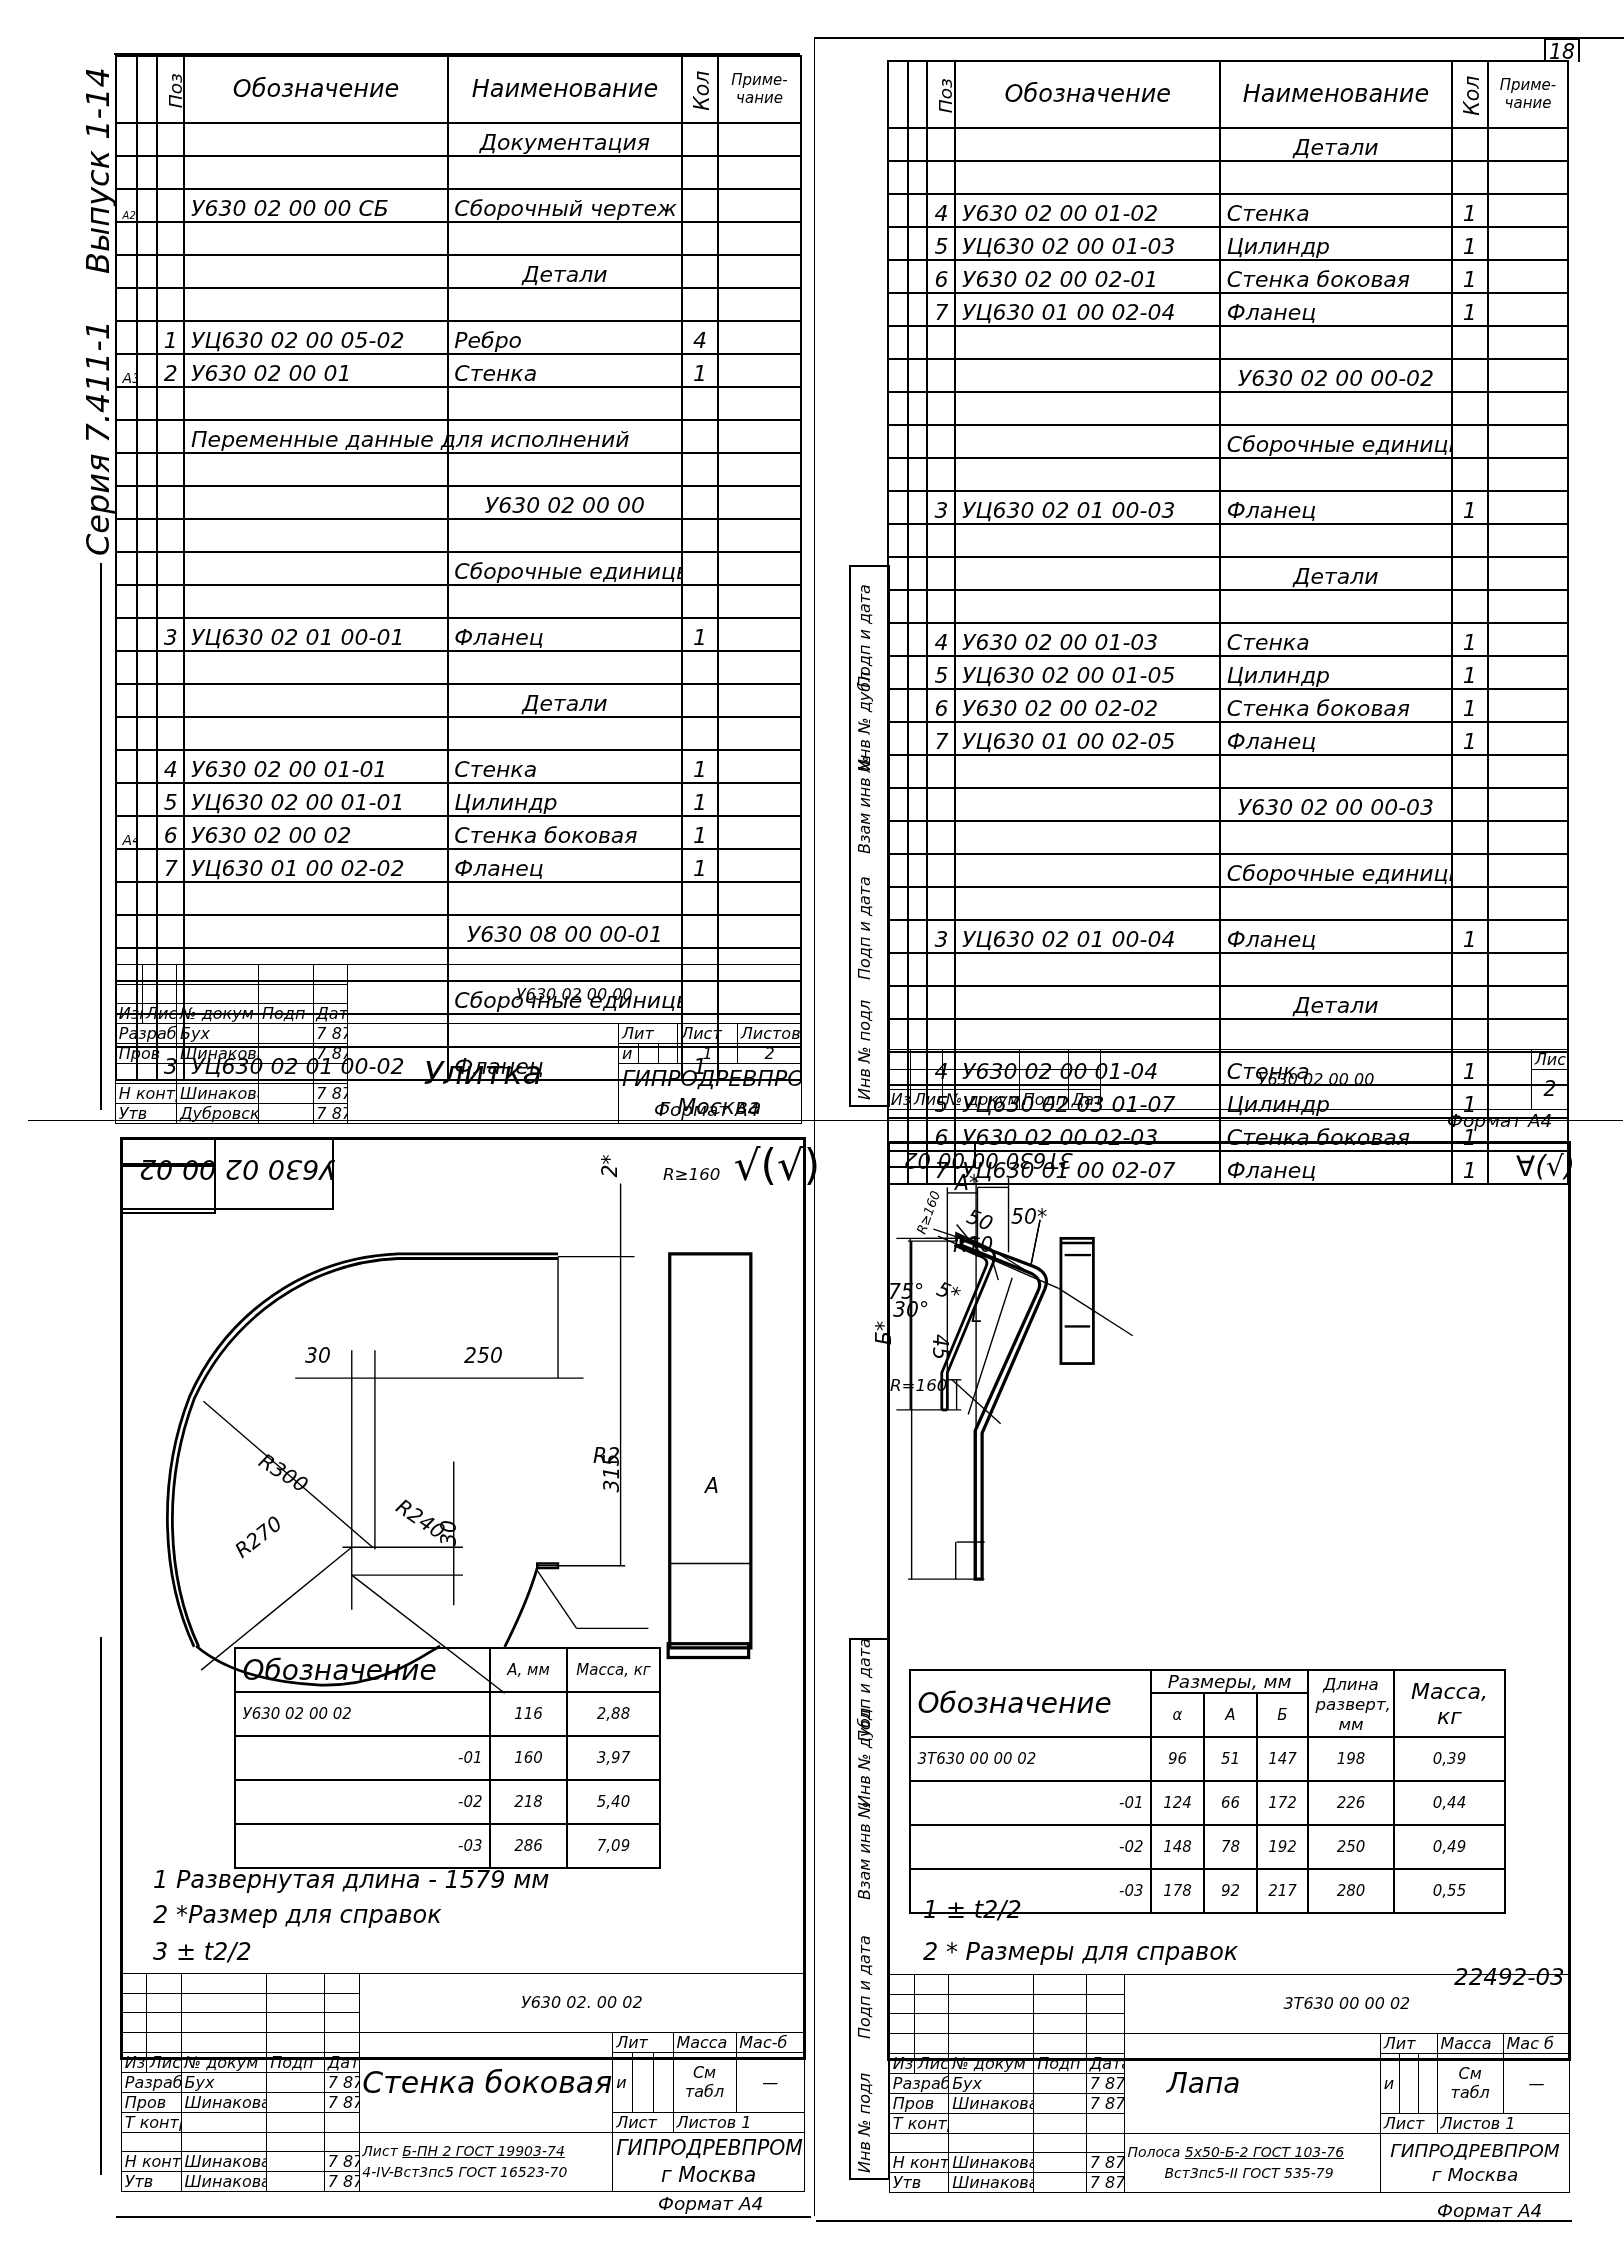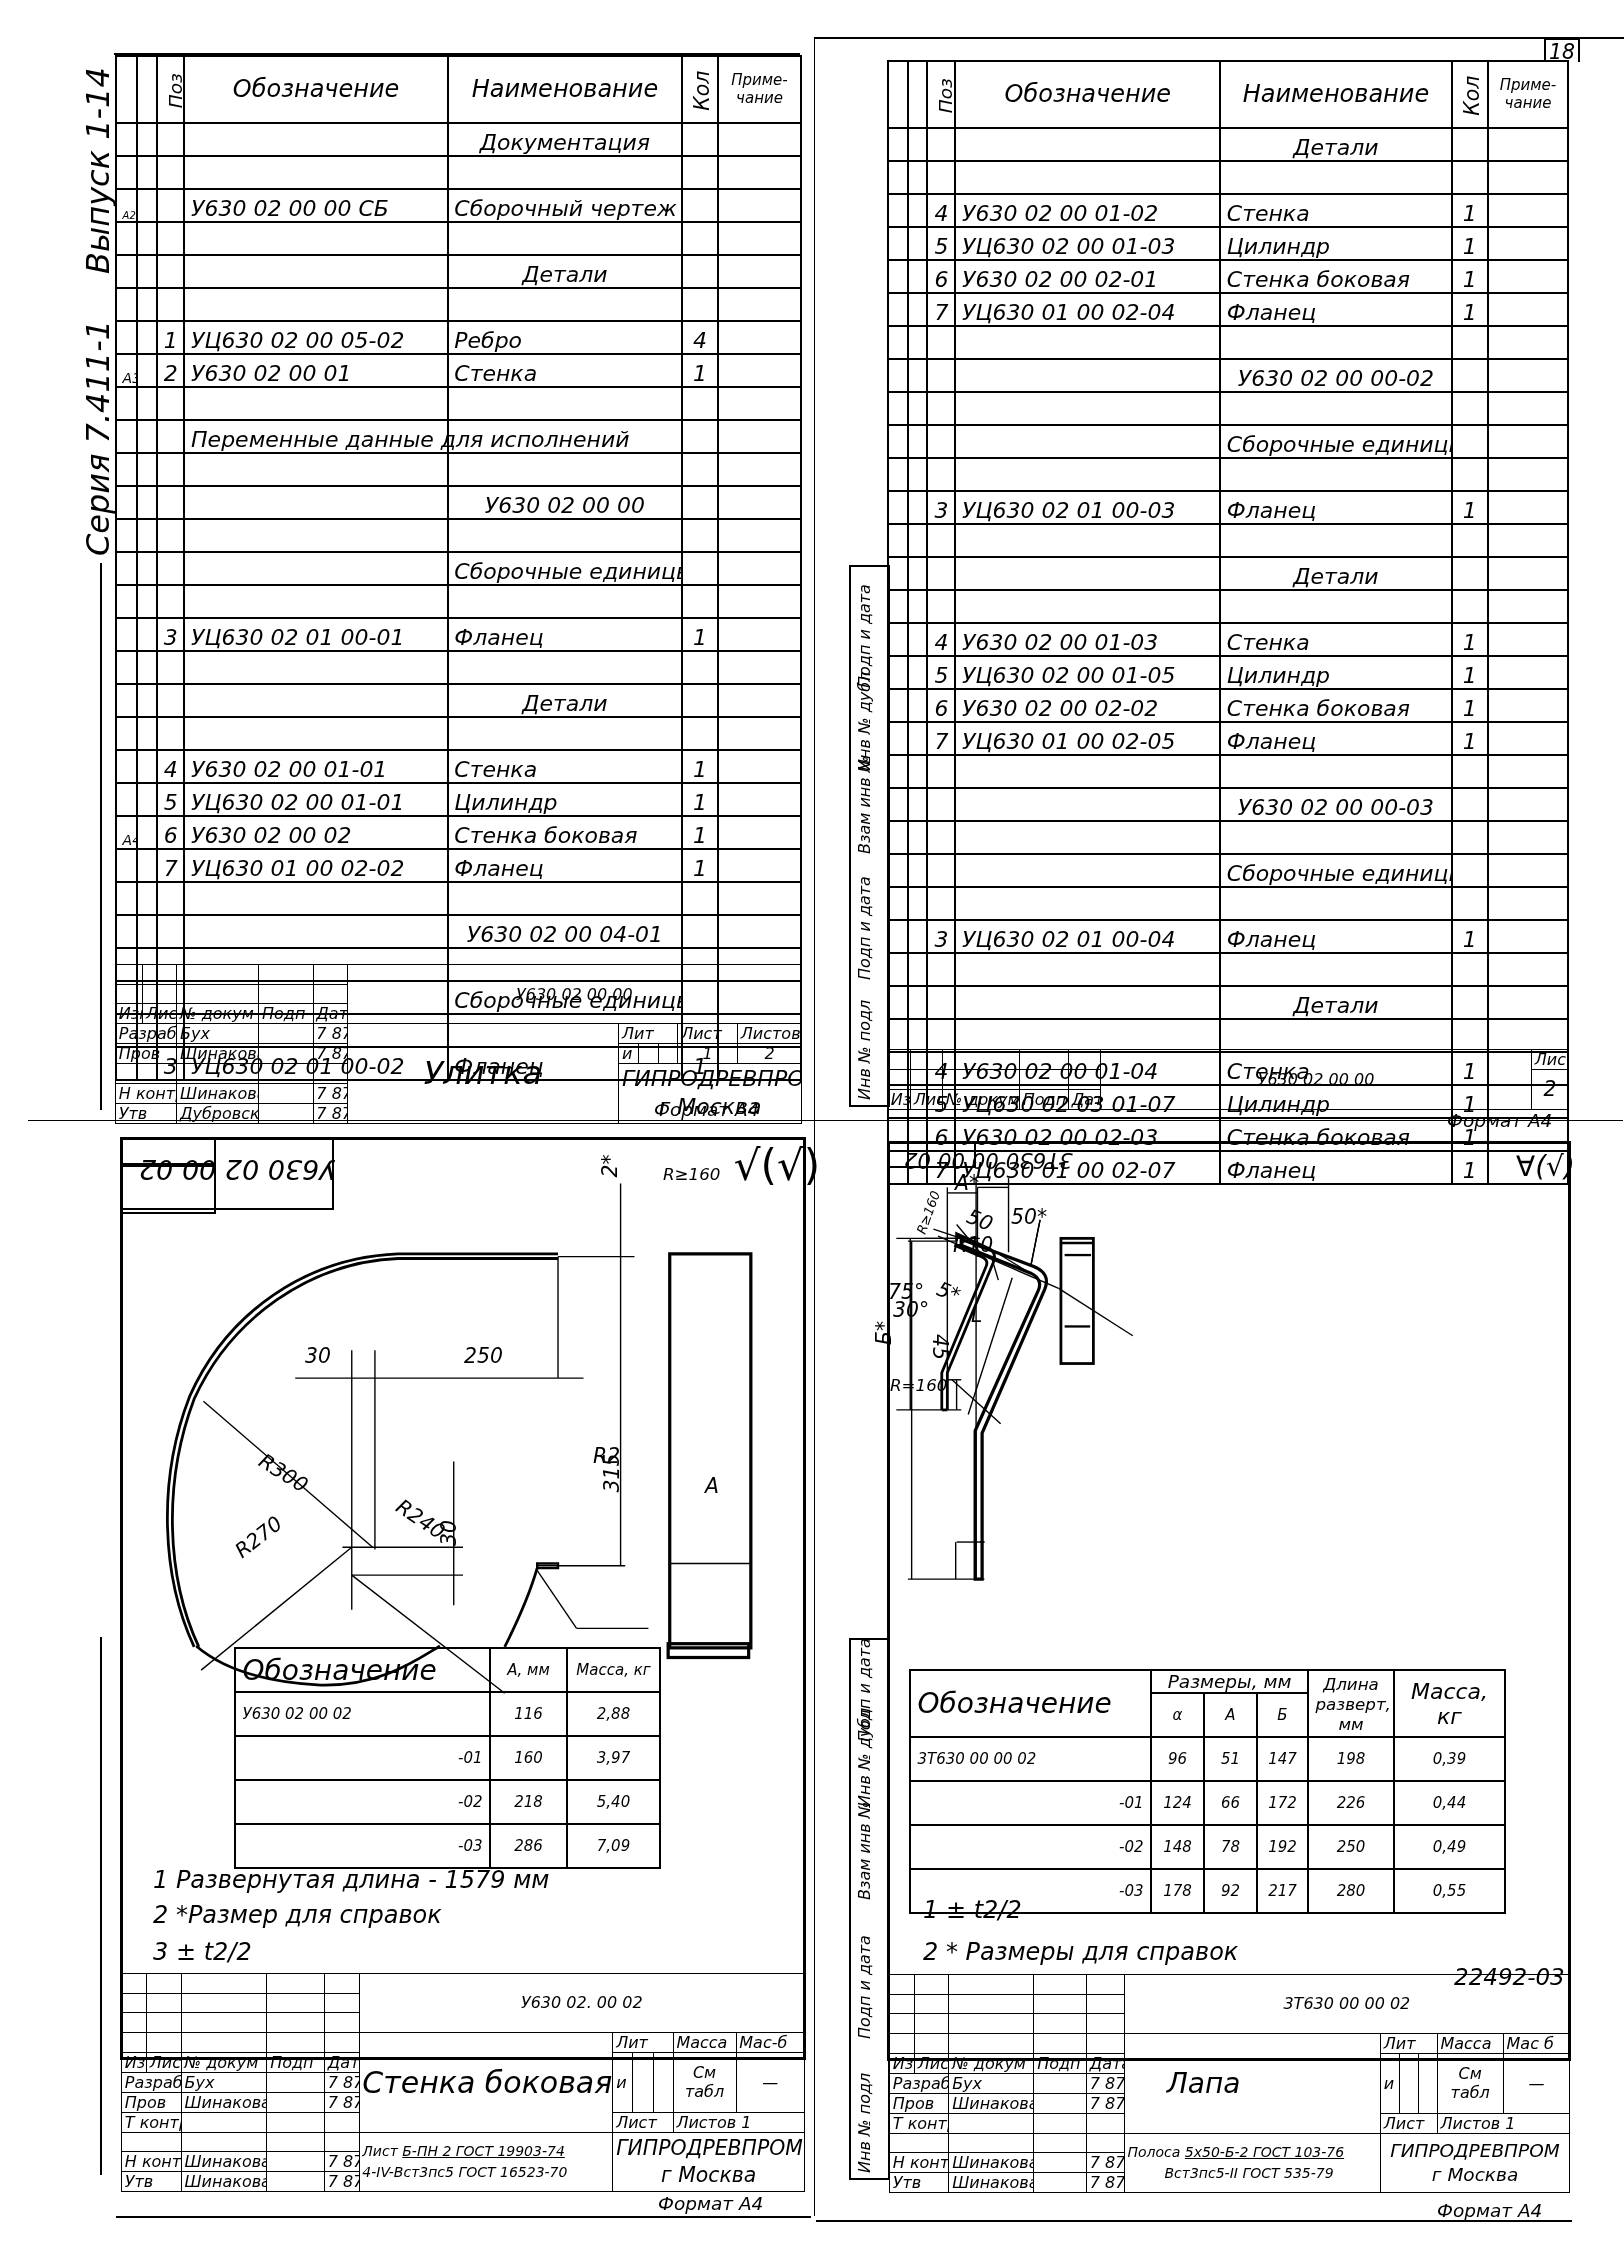--- a/index.html
+++ b/index.html
@@ -306,21 +306,21 @@
         <td></td>
         <td></td>
         <td class="c"></td>
         <td></td>
       </tr>
       <tr>
         <td class="c" style="font-size: 14px;"></td>
         <td></td>
         <td class="c"></td>
         <td></td>
-        <td class="sect" style="text-align: center;">У630 02 00 04-01</td>
+        <td class="sect" style="text-align: center;">У630 08 00 00-01</td>
         <td class="c"></td>
         <td></td>
       </tr>
       <tr>
         <td class="c" style="font-size: 14px;"></td>
         <td></td>
         <td class="c"></td>
         <td></td>
         <td></td>
         <td class="c"></td>

